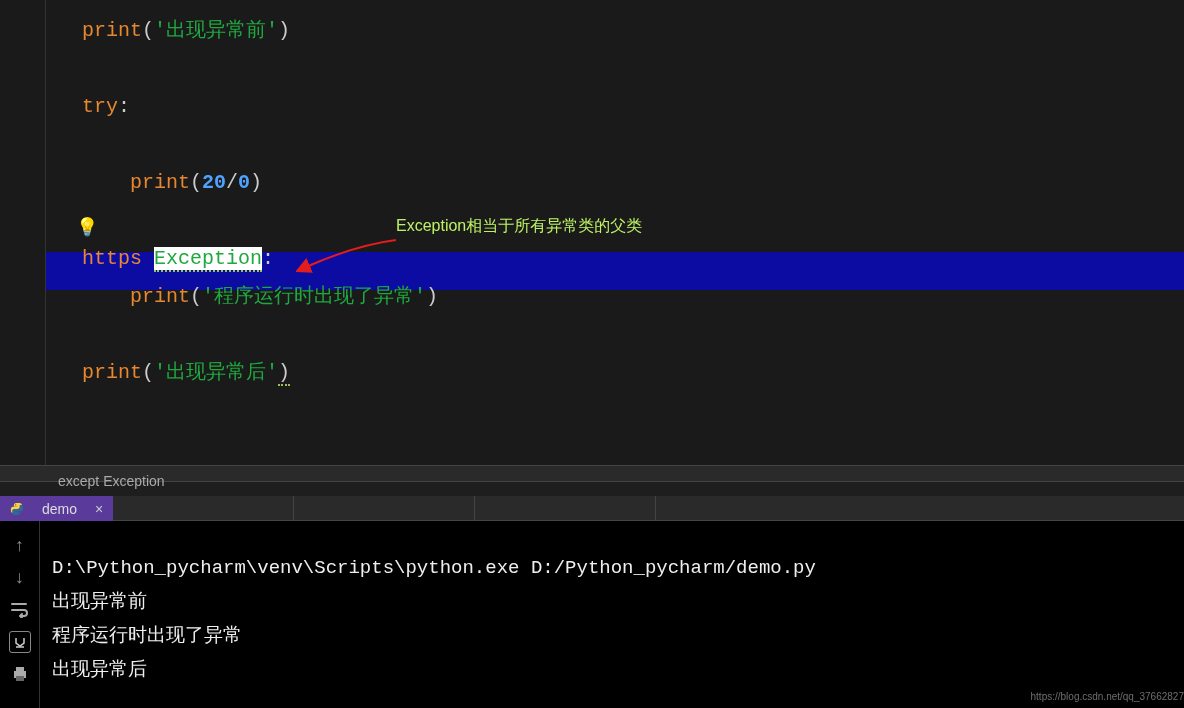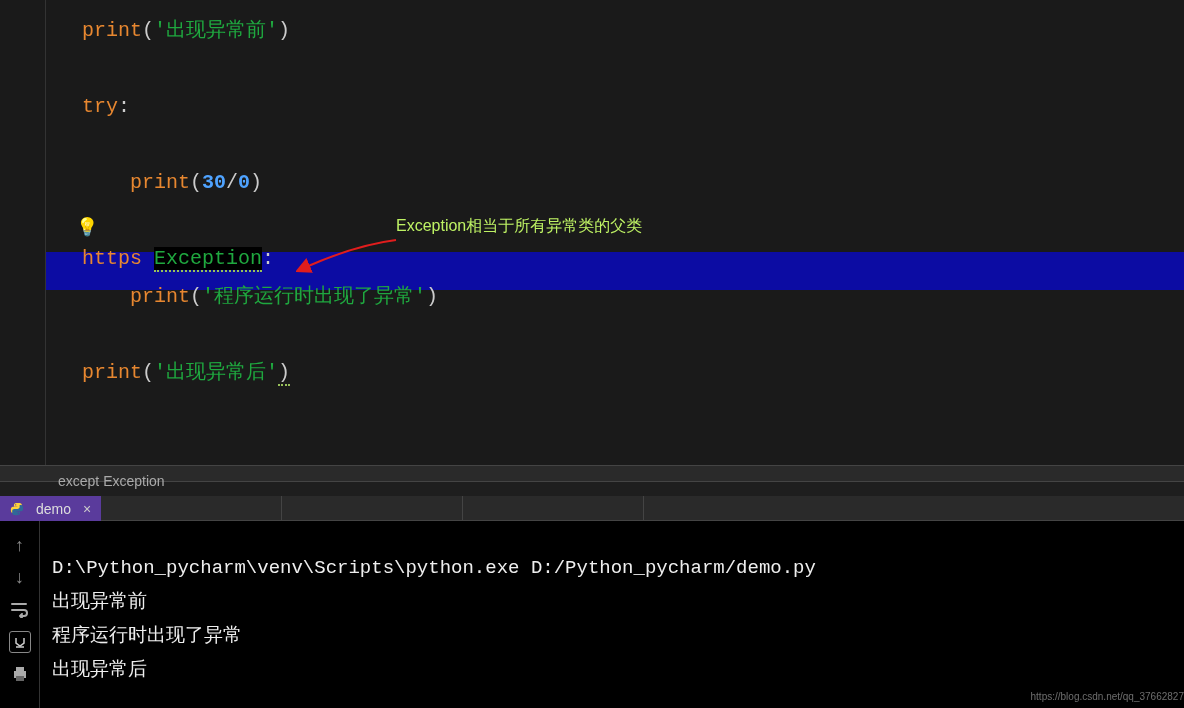--- a/index.html
+++ b/index.html
@@ -52,21 +52,21 @@
   }
 
   .c-func   { color: #e78730; }
   .c-paren  { color: #cccccc; }
   .c-str    { color: #1fa83f; }
   .c-kw     { color: #e78730; }
   .c-num    { color: #4fa3ff; font-weight: bold; }
   .c-op     { color: #cccccc; }
   .c-exc    { color: #1fa83f; }
   .wavy     { border-bottom: 2px dotted #98c15a; }
-  .exc-bg   { background: #000000; }
+  .exc-bg   { background: #ffffff; }
 
   .bulb {
     position: absolute;
     left: 30px;
     top: 216px;
     font-size: 18px;
     color: #f4d35e;
     z-index: 2;
   }
 
@@ -110,21 +110,21 @@
   }
   .run-tab {
     display: inline-flex;
     align-items: center;
     height: 25px;
     background: #5a3b9c;
     color: #ddd;
     padding: 0 10px;
     font-size: 14px;
     font-family: sans-serif;
-    gap: 12px;
+    gap: 18px;
   }
   .run-tab .py-logo {
     width: 14px; height: 14px;
     display: inline-block;
   }
   .run-tab .close { color: #ccc; font-size: 14px; cursor: pointer; }
   .run-tabs .sep {
     display: inline-block;
     width: 1px; height: 100%;
     background: #444;
@@ -209,21 +209,21 @@
     </svg>
 
     <div class="code-content">
 
       <div class="code-line">   <span class="c-func">print</span><span class="c-paren">(</span><span class="c-str">'出现异常前'</span><span class="c-paren">)</span></div>
       <div class="code-line"></div>
 
       <div class="code-line">   <span class="c-kw">try</span><span class="c-op">:</span></div>
       <div class="code-line"></div>
 
-      <div class="code-line">       <span class="c-func">print</span><span class="c-paren">(</span><span class="c-num">30</span><span class="c-op">/</span><span class="c-num">0</span><span class="c-paren">)</span></div>
+      <div class="code-line">       <span class="c-func">print</span><span class="c-paren">(</span><span class="c-num">20</span><span class="c-op">/</span><span class="c-num">0</span><span class="c-paren">)</span></div>
       <div class="code-line"></div>
 
       <div class="code-line">   <span class="c-kw">https</span> <span class="exc-bg"><span class="c-exc wavy">Exception</span></span><span class="c-op">:</span></div>
 
       <div class="code-line">       <span class="c-func">print</span><span class="c-paren">(</span><span class="c-str">'程序运行时出现了异常'</span><span class="c-paren">)</span></div>
       <div class="code-line"></div>
 
       <div class="code-line">   <span class="c-func">print</span><span class="c-paren">(</span><span class="c-str">'出现异常后'</span><span class="c-paren wavy">)</span></div>
     </div>
   </div>

